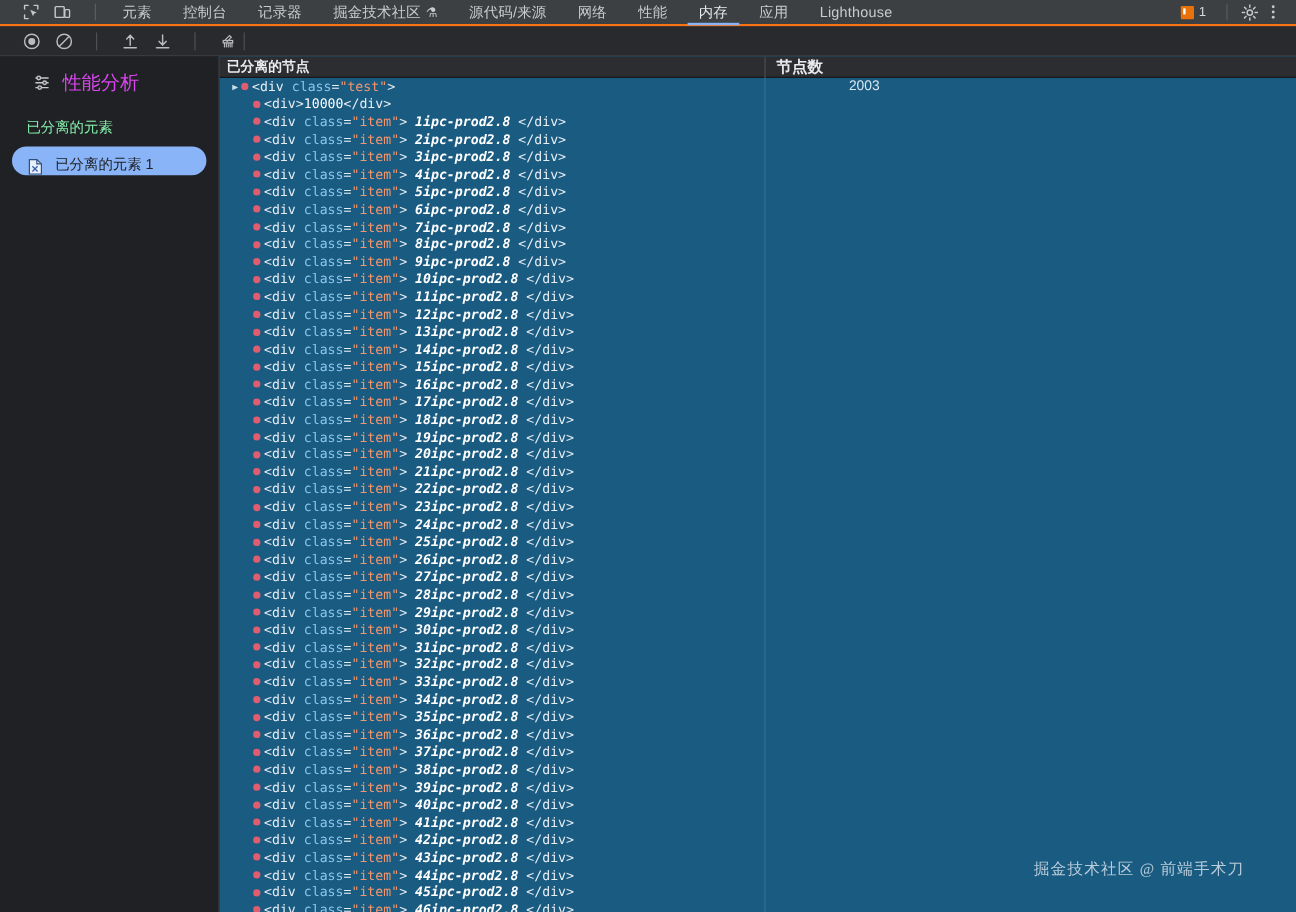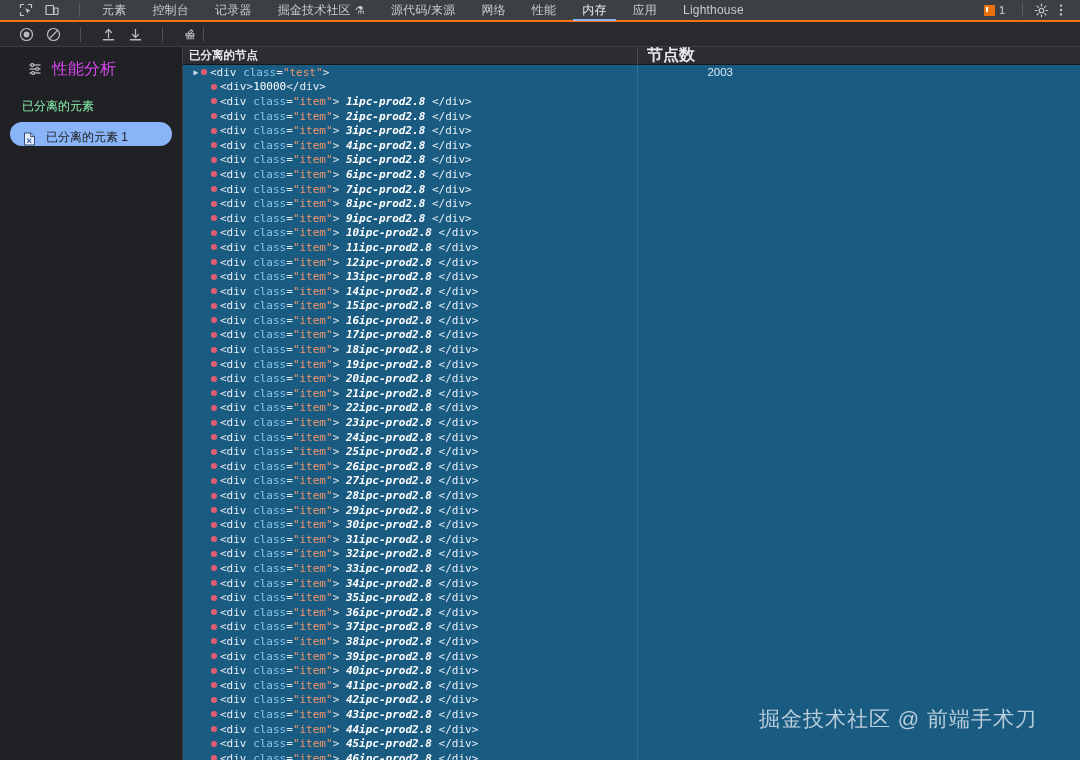--- a/index.html
+++ b/index.html
@@ -102,21 +102,21 @@
     overflow:hidden;
   }
   .colhdr {
     position:absolute; left:0; top:0; width:897px; height:18px;
     background:#2b2d30; display:flex; align-items:center;
     border-bottom:1px solid #151719;
     z-index:5;
   }
   .colhdr .c1 { width:454px; padding-left:6px; font-size:11.5px; color:#e8eaed; font-weight:bold; }
   .colhdr .cdiv { width:1px; height:18px; background:#4a4d50; }
-  .colhdr .c2 { flex:1; padding-left:9px; font-size:16px; color:#e8eaed; font-weight:bold; }
+  .colhdr .c2 { flex:1; padding-left:9px; font-size:13px; color:#e8eaed; font-weight:bold; }
 
   .tree {
     position:absolute; left:0; top:18px; width:897px; height:695px;
     background:#1a5b82;
   }
   .vline {
     position:absolute; left:454px; top:0; width:1px; height:695px;
     background:#2f6f95;
   }
 
@@ -141,22 +141,22 @@
   }
   .code { color:#dfe6ec; }
   .tag  { color:#e6edf3; }
   .attr { color:#8cc6ea; }
   .val  { color:#f2956b; }
   .txt  { color:#ffffff; font-weight:bold;font-style:italic; }
   .num  { color:#ffffff; font-weight:normal; }
 
   .watermark {
     position:absolute; right:43px; bottom:27px;
-    font-size:21px; color:#c6d6e1;
-    font-family:Liberation Sans, sans-serif;
+    font-size:13px; color:#c6d6e1;
+    font-family:Liberation Serif, serif;
     letter-spacing:1px; opacity:0.93;
   }
   svg { display:block; }
 </style>
 </head>
 <body>
 
 <div id="app">
 
   <div class="tabbar">

